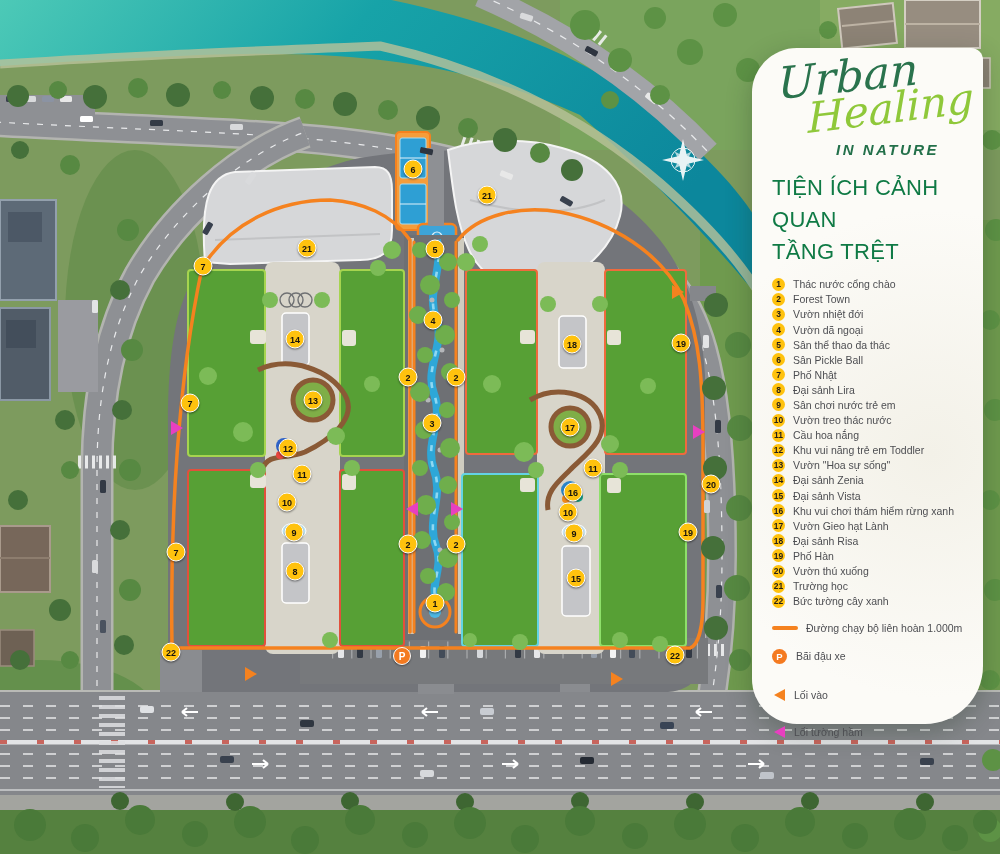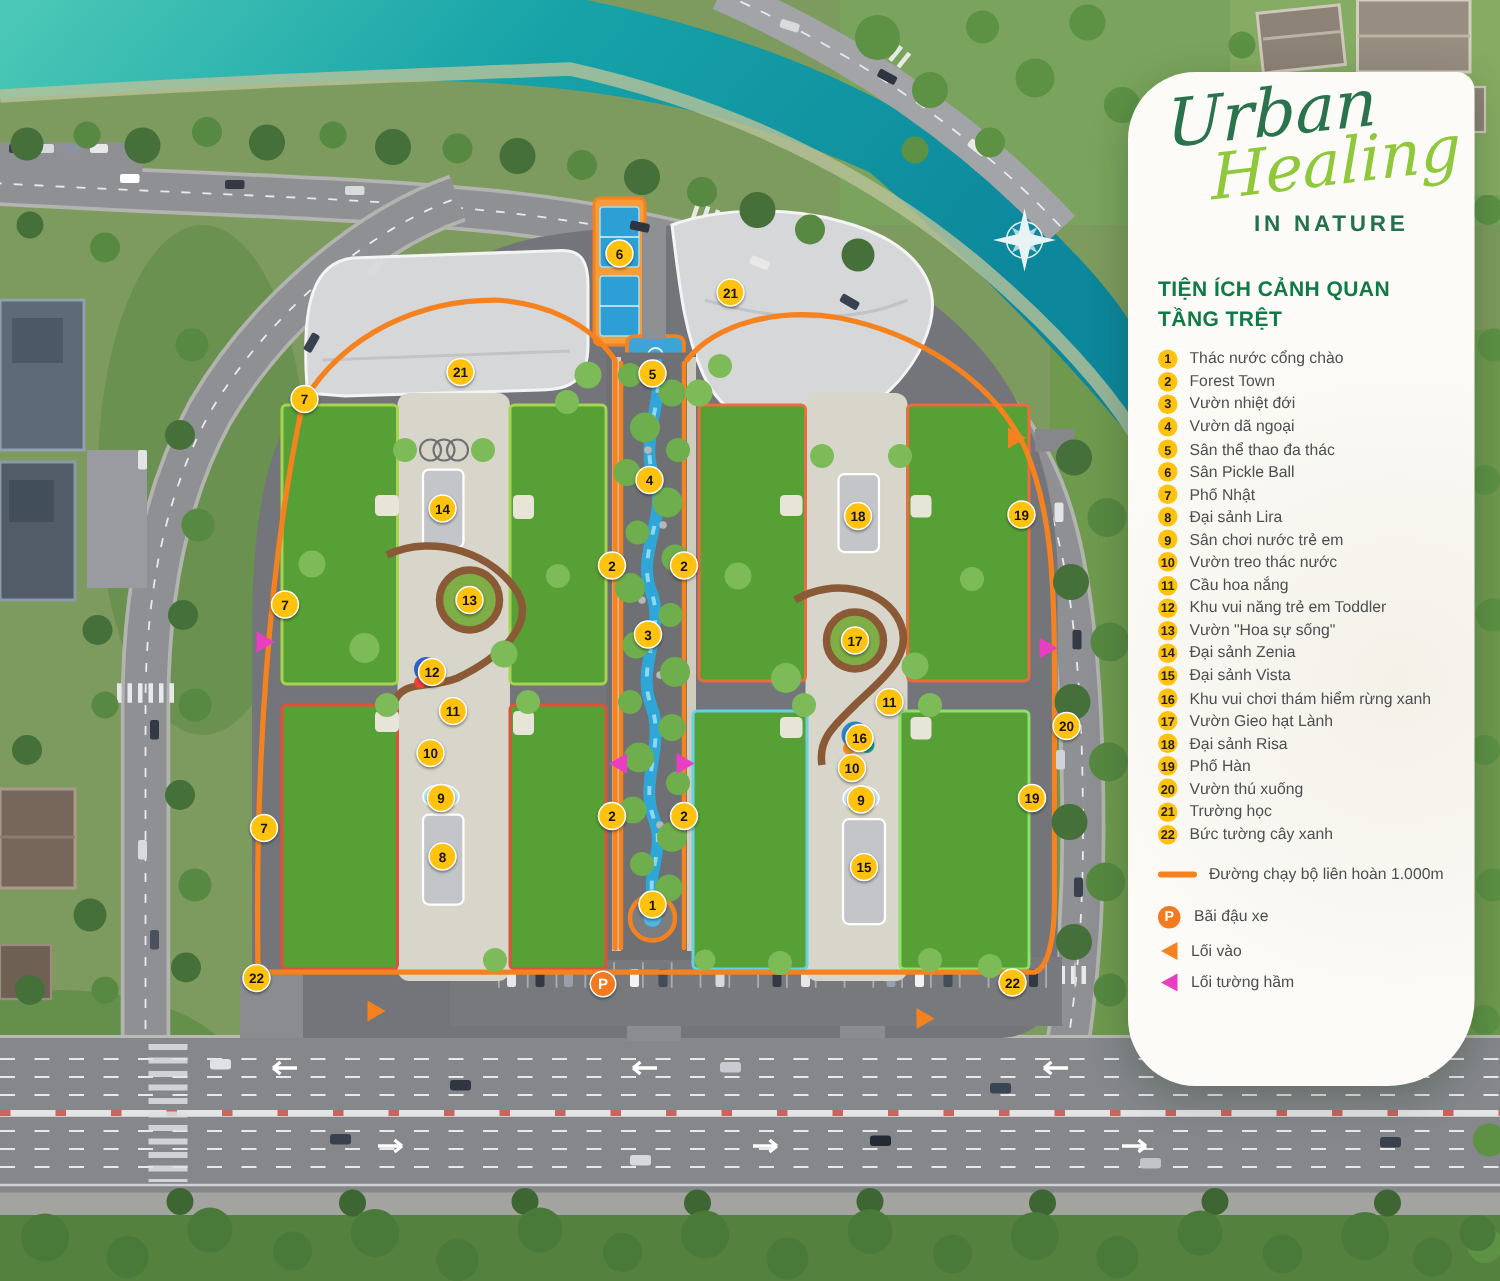--- a/index.html
+++ b/index.html
@@ -26,30 +26,30 @@
   .panel{position:absolute;left:752px;top:48px;width:231px;height:676px;box-sizing:border-box;
       background:radial-gradient(circle at 78% 60%, #f3f1e8 0%, #fcfbf7 55%);
       border-radius:45px 12px 58px 45px;box-shadow:0 8px 26px rgba(30,50,30,.30);
       padding:14px 10px 0 20px;}
   .brand{line-height:1;}
   .b1{font-family:"DejaVu Serif",serif;font-style:italic;font-size:44px;color:#2a734d;
       transform:rotate(-6deg) skewX(-6deg);transform-origin:left bottom;width:max-content;margin-left:6px;}
   .b2{font-family:"DejaVu Serif",serif;font-style:italic;font-size:42px;color:#8fc née;}
   .b2{font-family:"DejaVu Serif",serif;font-style:italic;font-size:42px;color:#8fc83a;
       transform:rotate(-7deg) skewX(-6deg);transform-origin:left bottom;width:max-content;margin:-8px 0 0 36px;}
-  .b3{font-size:15px;font-weight:bold;letter-spacing:2.5px;color:#23704a;margin:2px 0 0 64px;}
-  .lg-title{font-size:14px;color:#0f7a45;font-weight:bold;line-height:1.45;letter-spacing:.3px;
-      margin:25px 0 9px 0;}
+  .b3{font-size:15px;font-weight:bold;letter-spacing:2.5px;color:#23704a;margin:2px 0 0 64px;font-style:italic;}
+  .lg-title{font-size:22px;color:#0f7a45;font-weight:normal;line-height:1.45;letter-spacing:.3px;
+      margin:15px 0 9px 0;}
   .lg-row{display:flex;align-items:center;gap:8px;height:15.1px;}
   .lg-dot{flex:0 0 13px;width:13px;height:13px;border-radius:50%;background:#ffc20e;color:#241f18;
       font-size:8.5px;font-weight:bold;display:flex;align-items:center;justify-content:center;}
   .lg-label{font-size:10.5px;color:#4d4e52;white-space:nowrap;}
   .lg-route{display:flex;align-items:center;gap:8px;margin-top:13px;}
   .route-line{width:26px;height:4px;border-radius:2px;background:#f5821f;flex:0 0 26px;}
-  .sym-row{display:flex;align-items:center;gap:9px;margin-top:9px;}
+  .sym-row{display:flex;align-items:center;gap:9px;margin-top:25px;}
   .sym-row.first{margin-top:15px;}
   .sym-p{width:15px;height:15px;border-radius:50%;background:#f47a20;color:#fff;font-size:9.5px;
       font-weight:bold;display:flex;align-items:center;justify-content:center;flex:0 0 15px;}
   .tri{width:0;height:0;border-top:6px solid transparent;border-bottom:6px solid transparent;
       border-right:11px solid #f5821f;margin-left:2px;}
   .tri-pink{border-right-color:#e83fc0;}
 </style>
 </head>
 <body>
 

